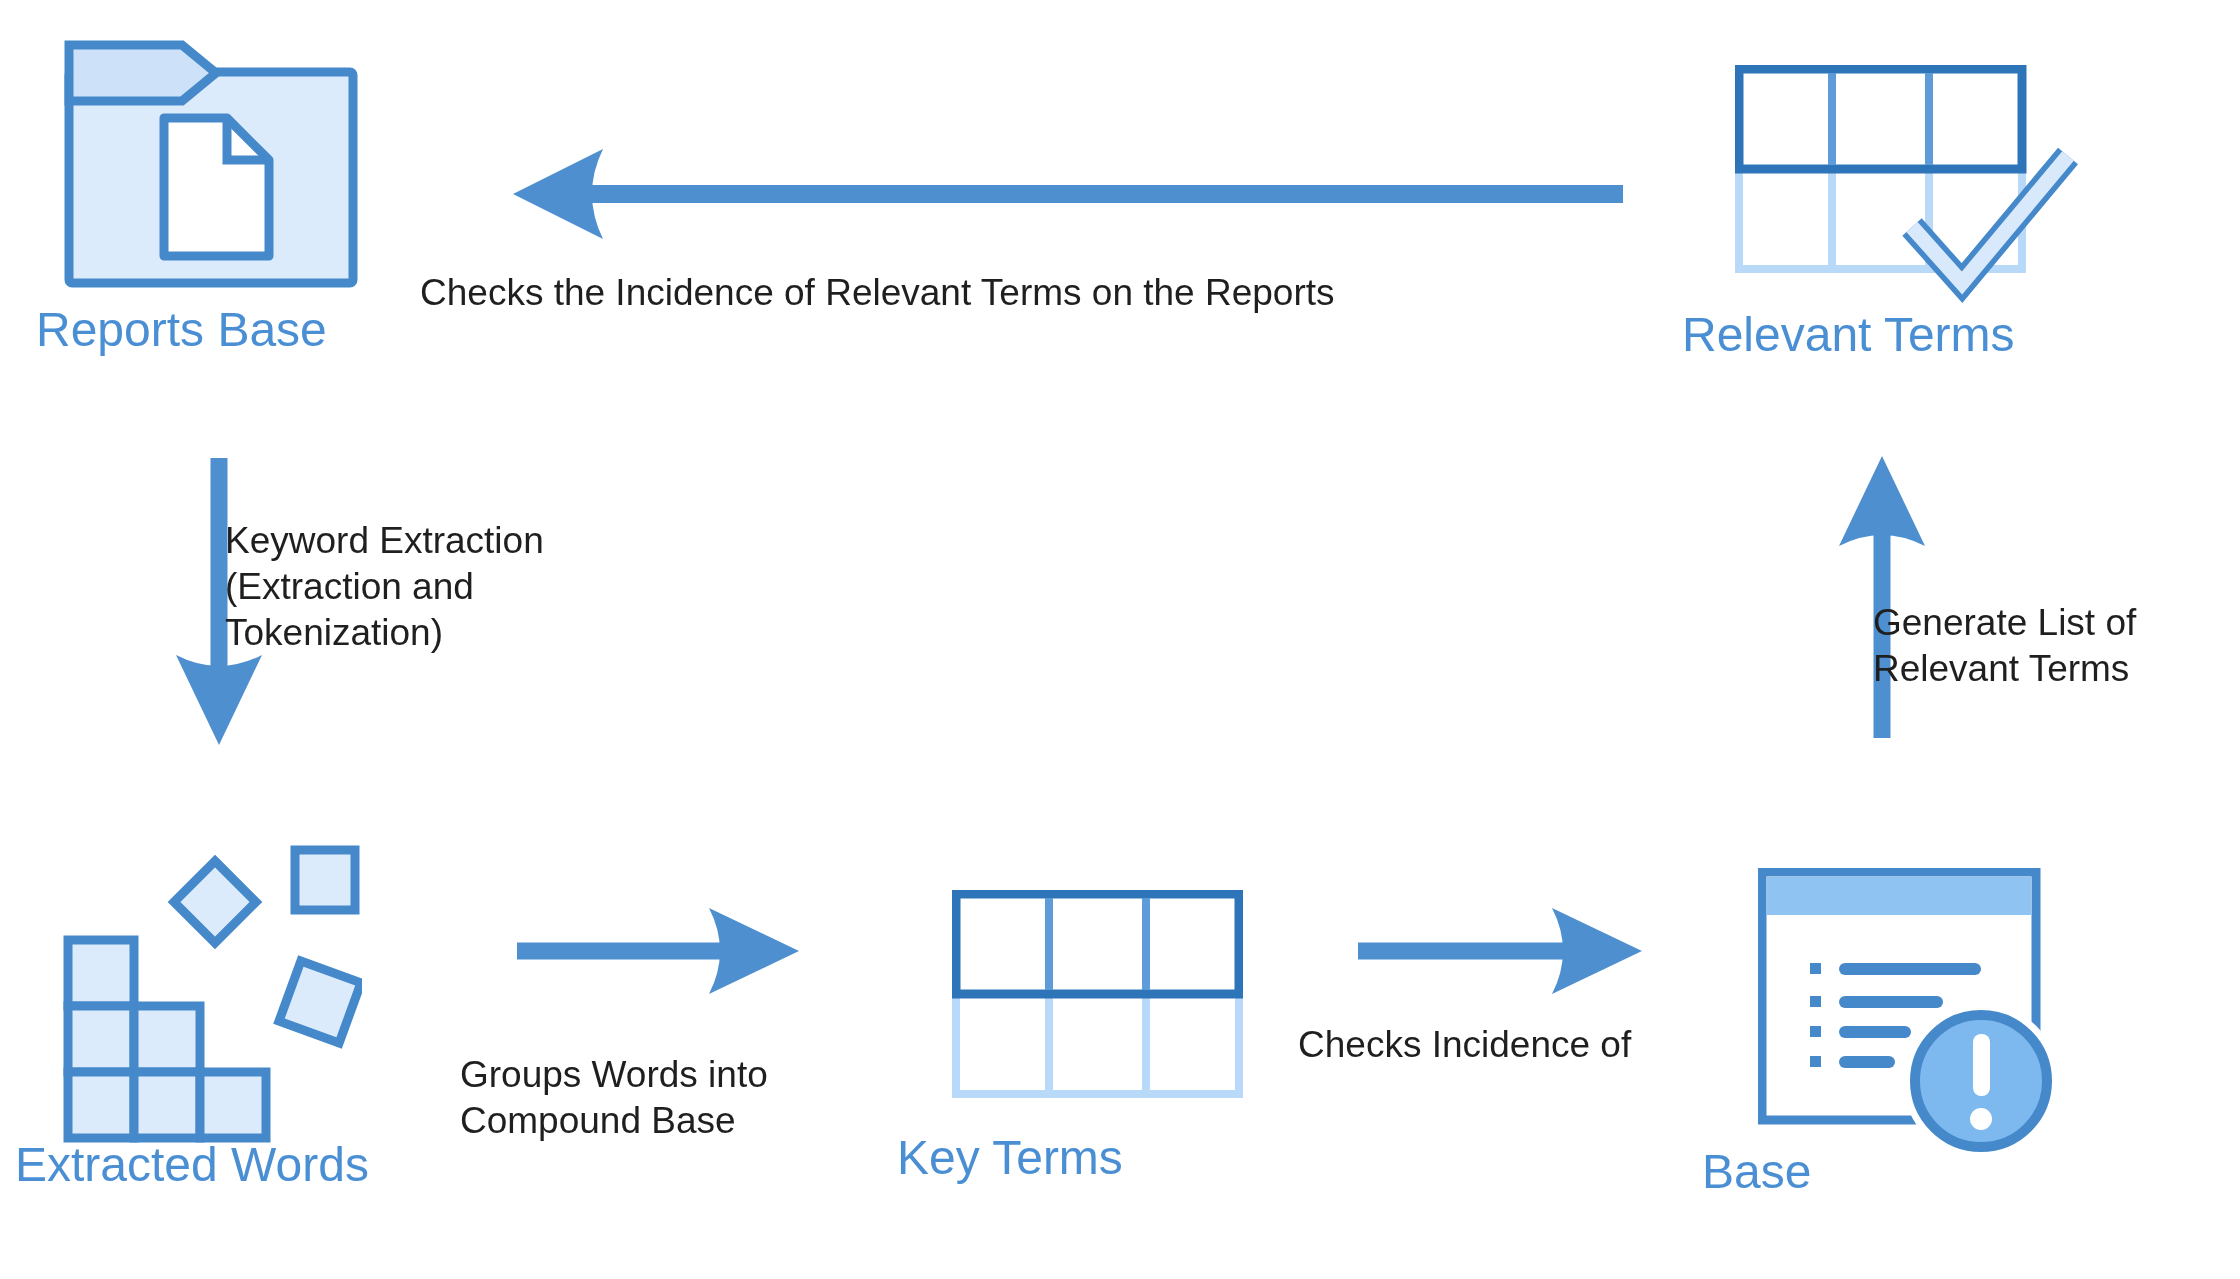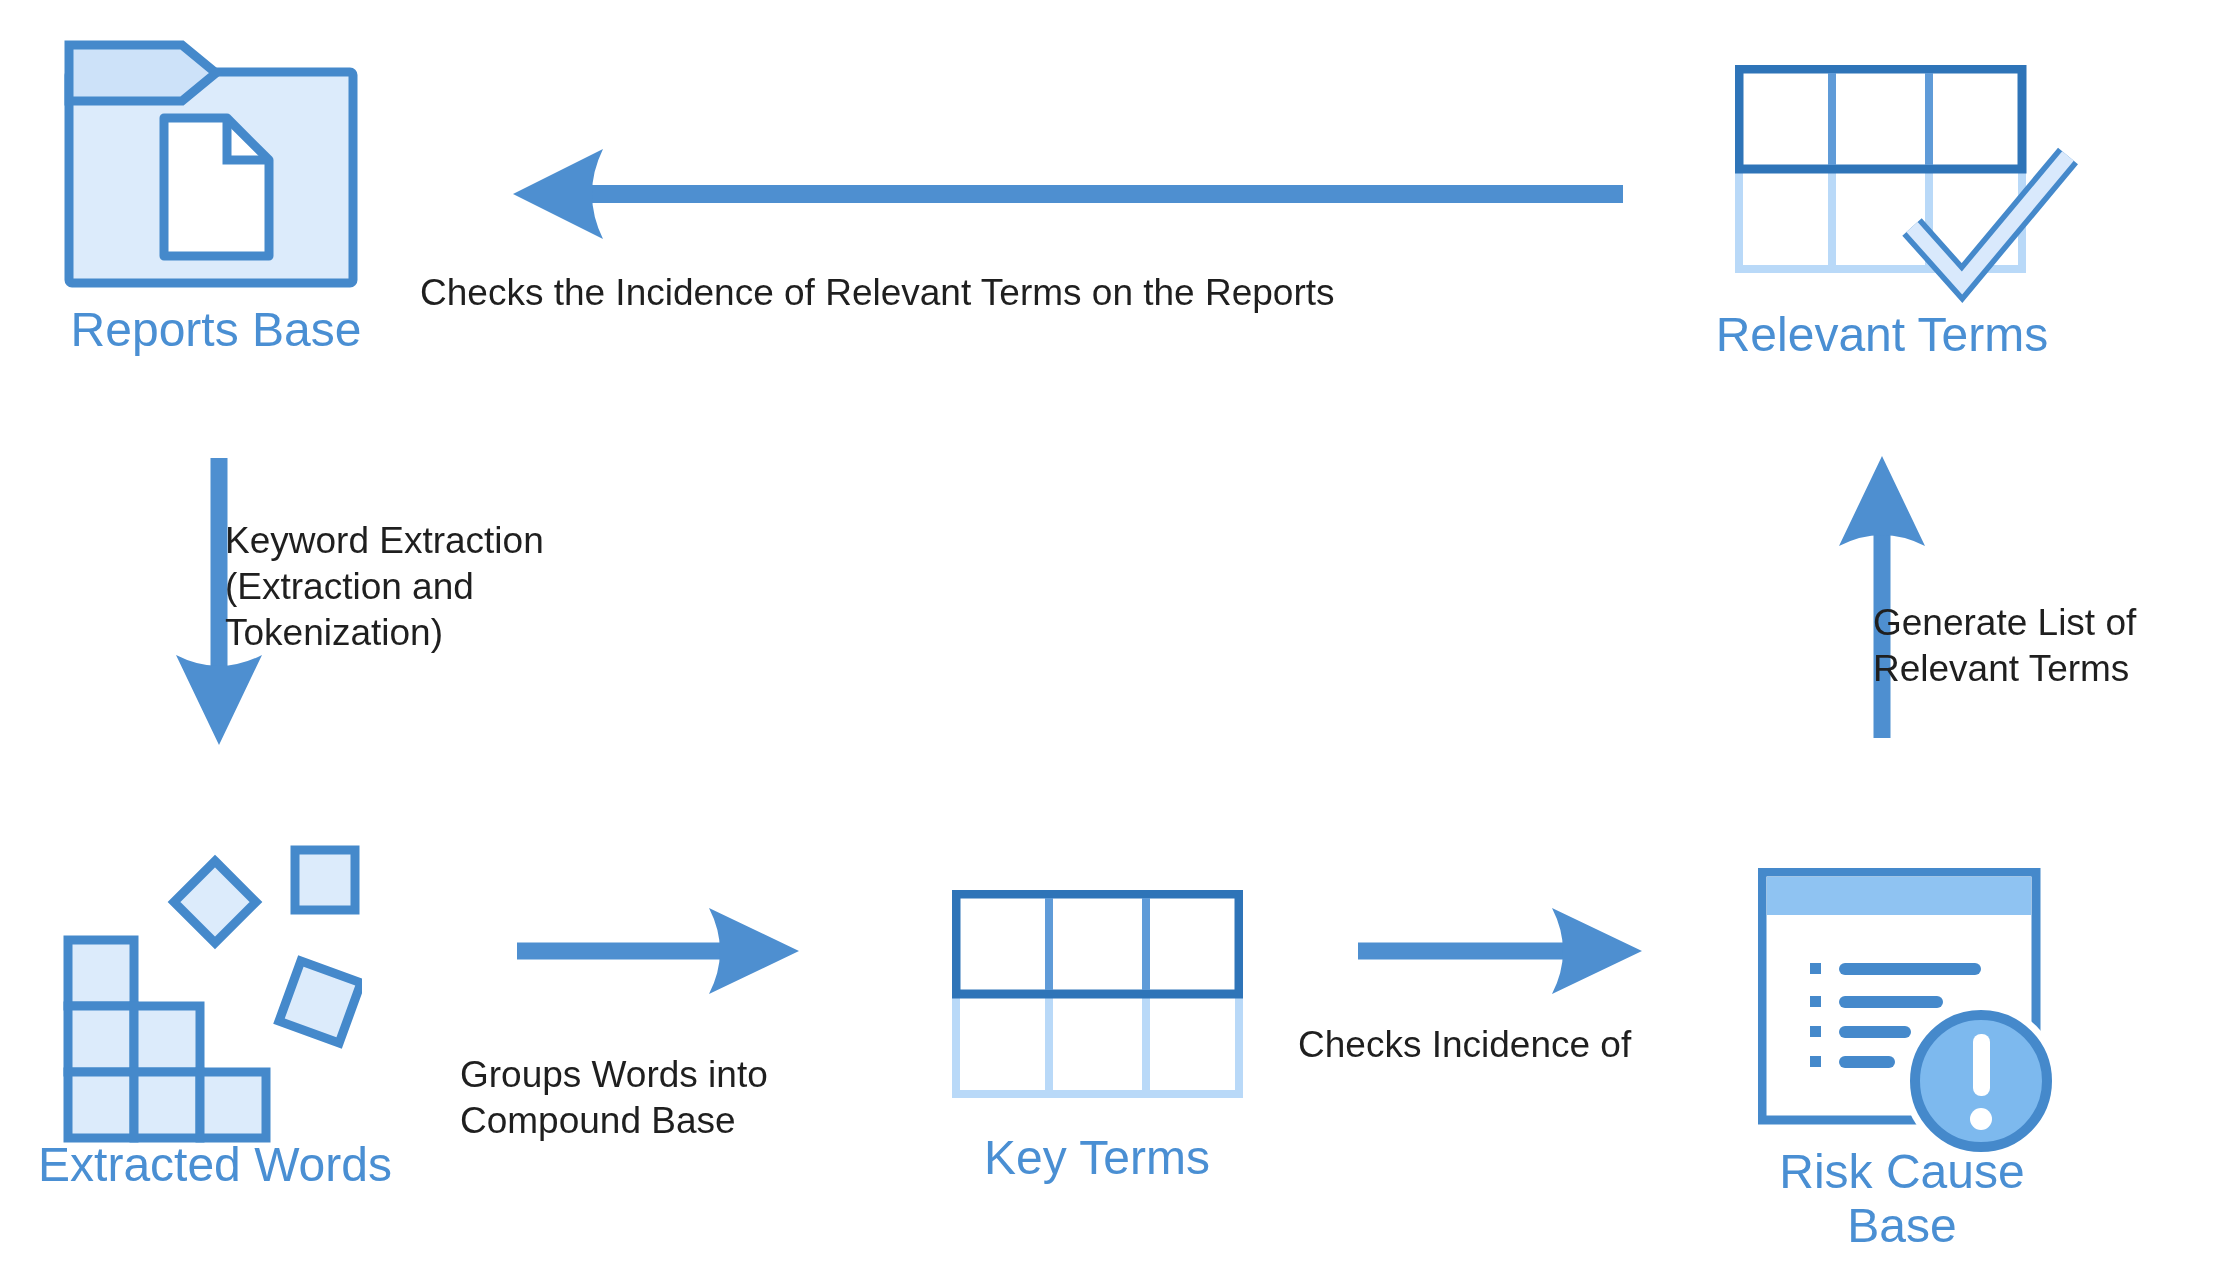--- a/index.html
+++ b/index.html
@@ -10,21 +10,20 @@
   }
   html,body{margin:0;padding:0;}
   body{background:var(--background);font-family:"Liberation Sans","DejaVu Sans",sans-serif;}
   #stage{position:relative;width:2240px;height:1279px;background:var(--background);overflow:hidden;}
   .layer{position:absolute;left:0;top:0;}
   .icon{position:absolute;}
   .node-label{
     position:absolute;
     font:400 48px/55px "Liberation Sans","DejaVu Sans",sans-serif;
     color:var(--node-label);
-    text-align:center;
     white-space:nowrap;
   }
   .node-label .line{display:block;line-height:54px;}
   .edge-label{
     position:absolute;
     font:400 37px/46px "Liberation Sans","DejaVu Sans",sans-serif;
     color:var(--edge-label);
     text-align:left;
   }
   .edge-label .line{display:block;}
@@ -121,21 +120,20 @@
 
   <div class="node-label" style="left:36px;top:302px;width:360px">Reports Base</div>
 
   <div class="node-label" style="left:1682px;top:307px;width:400px">Relevant Terms</div>
 
   <div class="node-label" style="left:15px;top:1137px;width:400px">Extracted Words</div>
 
   <div class="node-label" style="left:897px;top:1130px;width:400px">Key Terms</div>
 
   <div class="node-label" style="left:1702px;top:1145px;width:400px">
-    <span class="line">Risk Cause</span>
     <span class="line">Base</span>
   </div>
 
   <div class="edge-label" style="left:420px;top:270px;width:1310px">Checks the Incidence of Relevant Terms on the Reports</div>
 
   <div class="edge-label" style="left:225px;top:518px;width:400px">
     <span class="line">Keyword Extraction</span>
     <span class="line">(Extraction and</span>
     <span class="line">Tokenization)</span>
   </div>

